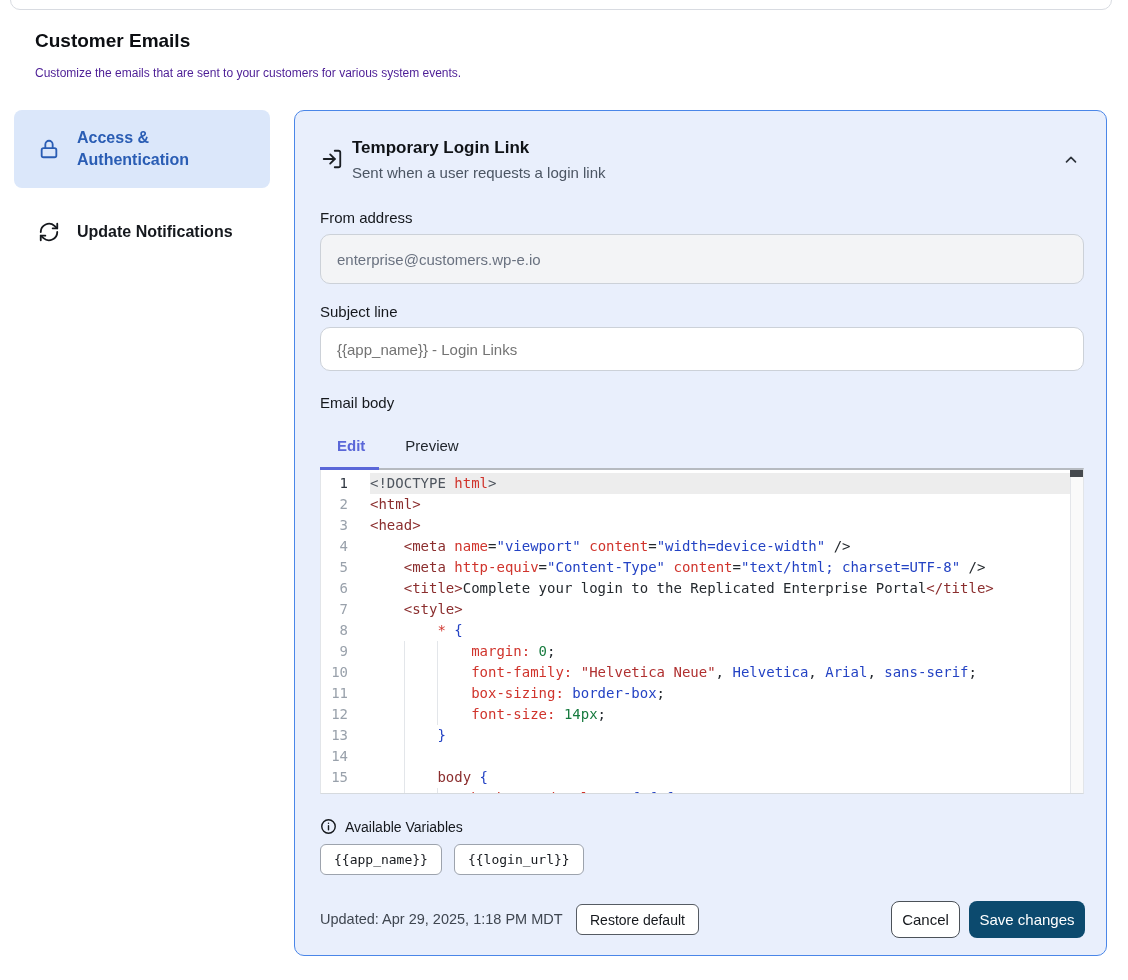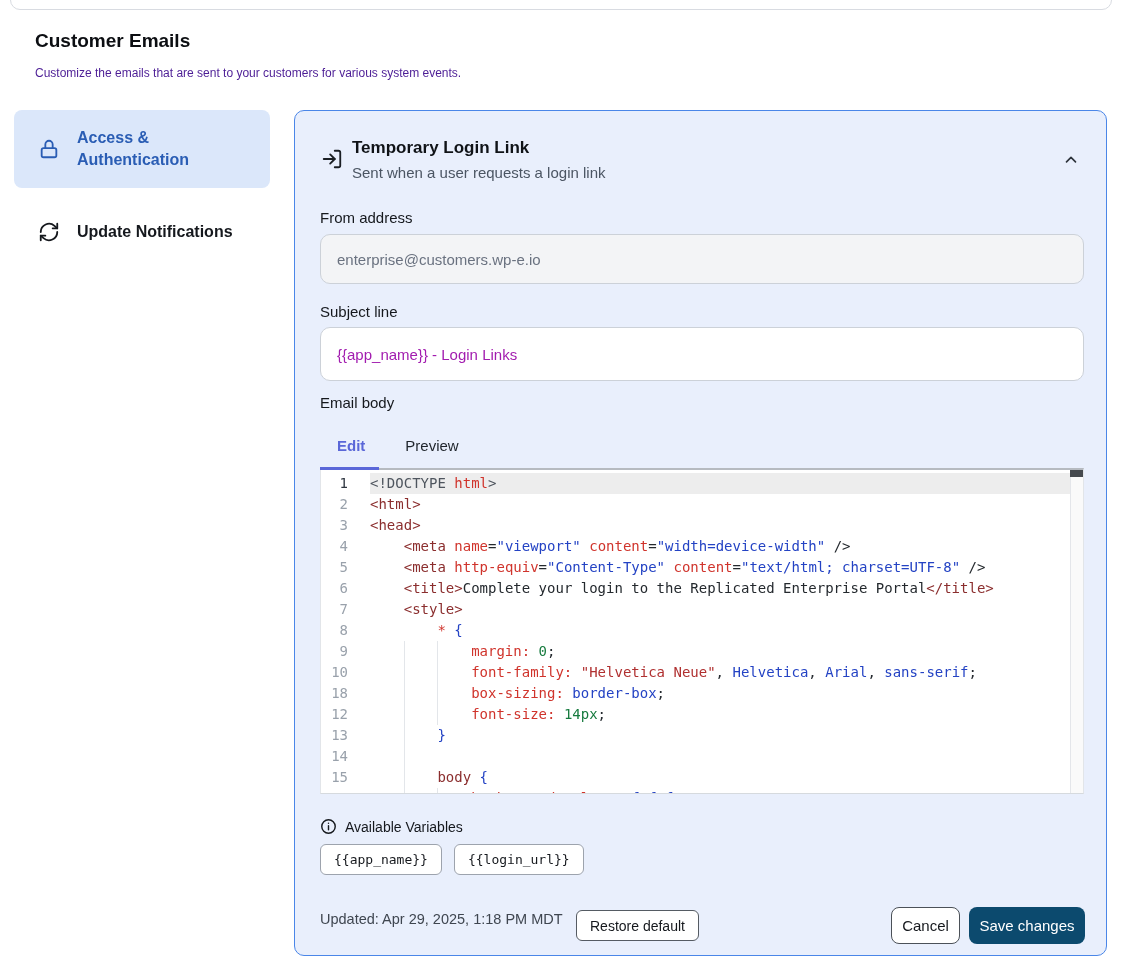--- a/index.html
+++ b/index.html
@@ -35,21 +35,21 @@
 
   .f-label{position:absolute;left:25px;font-size:15px;color:#15181d;}
   .lbl-from{top:98px;}
   .lbl-subject{top:192px;text-align:center;}
   .lbl-body{top:283px;}
 
   .input{position:absolute;left:25px;width:764px;box-sizing:border-box;
     border:1px solid #ccd1d8;border-radius:10px;font-size:15px;padding:12px 16px;
     font-family:"Liberation Sans",sans-serif;outline:none;}
   .input-from{top:123px;height:50px;background:#f3f4f6;color:#6a7280;}
-  .input-subject{top:216px;height:54px;background:#ffffff;color:#a21caf;}
+  .input-subject{top:216px;height:44px;background:#ffffff;color:#737373;}
 
   
   .tabs{position:absolute;left:42px;top:326px;display:flex;gap:40px;font-size:15px;}
   .tab{color:#1f242b;cursor:pointer;}
   .tab.active{color:#5a67d8;font-weight:700;}
   .tab-indicator{position:absolute;left:25px;top:356px;width:59px;height:3px;background:#5a67d8;z-index:3;}
 
   
   .editor{position:absolute;left:25px;top:357px;width:764px;height:326px;background:#ffffff;
     border-top:2px solid #b6bac0;border-left:1px solid #e2e5e9;border-right:1px solid #e2e5e9;
@@ -86,21 +86,21 @@
   
   .vars-row{position:absolute;left:25px;top:707px;display:flex;align-items:center;gap:8px;color:#15181d;}
   .vars-label{font-size:14px;}
   .info-ic{display:flex;color:#15181d;}
   .chips{position:absolute;left:25px;top:733px;display:flex;gap:12px;}
   .chip{height:31px;box-sizing:border-box;padding:0 13px;border:1px solid #9da3ad;border-radius:6px;
     background:#ffffff;color:#15181d;font-family:"DejaVu Sans Mono",monospace;font-size:13px;cursor:pointer;}
 
   
   .updated{position:absolute;left:25px;top:800px;font-size:14.5px;color:#3f4650;}
-  .btn{box-sizing:border-box;cursor:pointer;font-family:"Liberation Sans",sans-serif;margin-top:6px;}
+  .btn{box-sizing:border-box;cursor:pointer;font-family:"Liberation Sans",sans-serif;}
   .restore-btn{position:absolute;left:281px;top:793px;height:31px;padding:0 13px;font-size:14px;
     border:1px solid #555b63;border-radius:6px;background:#ffffff;color:#15181d;}
   .cancel-btn{position:absolute;left:596px;top:790px;width:69px;height:37px;font-size:15px;
     border:1px solid #4b5158;border-radius:8px;background:#ffffff;color:#15181d;}
   .save-btn{position:absolute;left:674px;top:790px;width:116px;height:37px;font-size:15px;
     border:none;border-radius:8px;background:#0c4a6e;color:#ffffff;}
 </style>
 </head>
 <body>
 
@@ -203,21 +203,21 @@
         </div>
         <div class="cl">
           <span class="ln">9</span>
           <span class="lc"><span class="tk-pln">            </span><span class="tk-prop">margin:</span><span class="tk-pln"> </span><span class="tk-num">0</span><span class="tk-pun">;</span></span>
         </div>
         <div class="cl">
           <span class="ln">10</span>
           <span class="lc"><span class="tk-pln">            </span><span class="tk-prop">font-family:</span><span class="tk-pln"> </span><span class="tk-cssstr">"Helvetica Neue"</span><span class="tk-pun">,</span><span class="tk-pln"> </span><span class="tk-kw">Helvetica</span><span class="tk-pun">,</span><span class="tk-pln"> </span><span class="tk-kw">Arial</span><span class="tk-pun">,</span><span class="tk-pln"> </span><span class="tk-kw">sans-serif</span><span class="tk-pun">;</span></span>
         </div>
         <div class="cl">
-          <span class="ln">18</span>
+          <span class="ln">11</span>
           <span class="lc"><span class="tk-pln">            </span><span class="tk-prop">box-sizing:</span><span class="tk-pln"> </span><span class="tk-kw">border-box</span><span class="tk-pun">;</span></span>
         </div>
         <div class="cl">
           <span class="ln">12</span>
           <span class="lc"><span class="tk-pln">            </span><span class="tk-prop">font-size:</span><span class="tk-pln"> </span><span class="tk-num">14px</span><span class="tk-pun">;</span></span>
         </div>
         <div class="cl">
           <span class="ln">13</span>
           <span class="lc"><span class="tk-pln">        </span><span class="tk-brace">}</span></span>
         </div>

